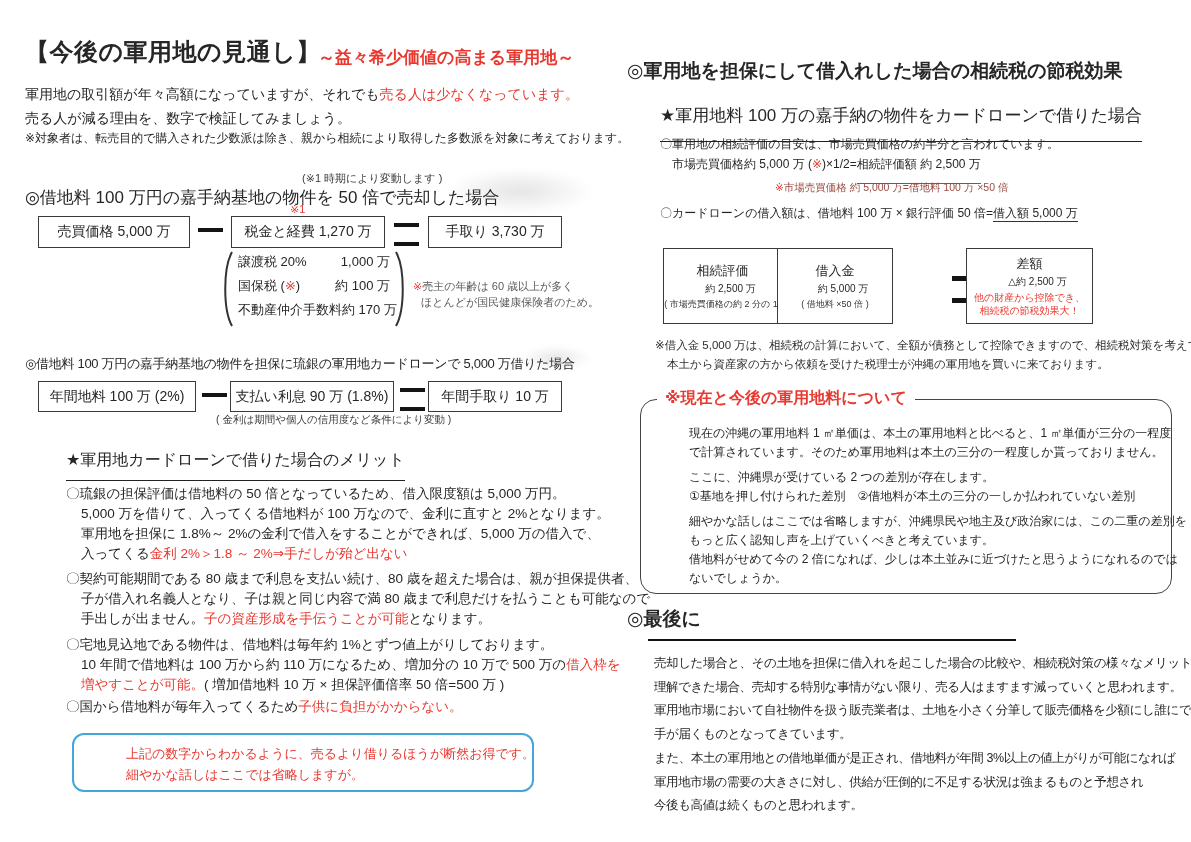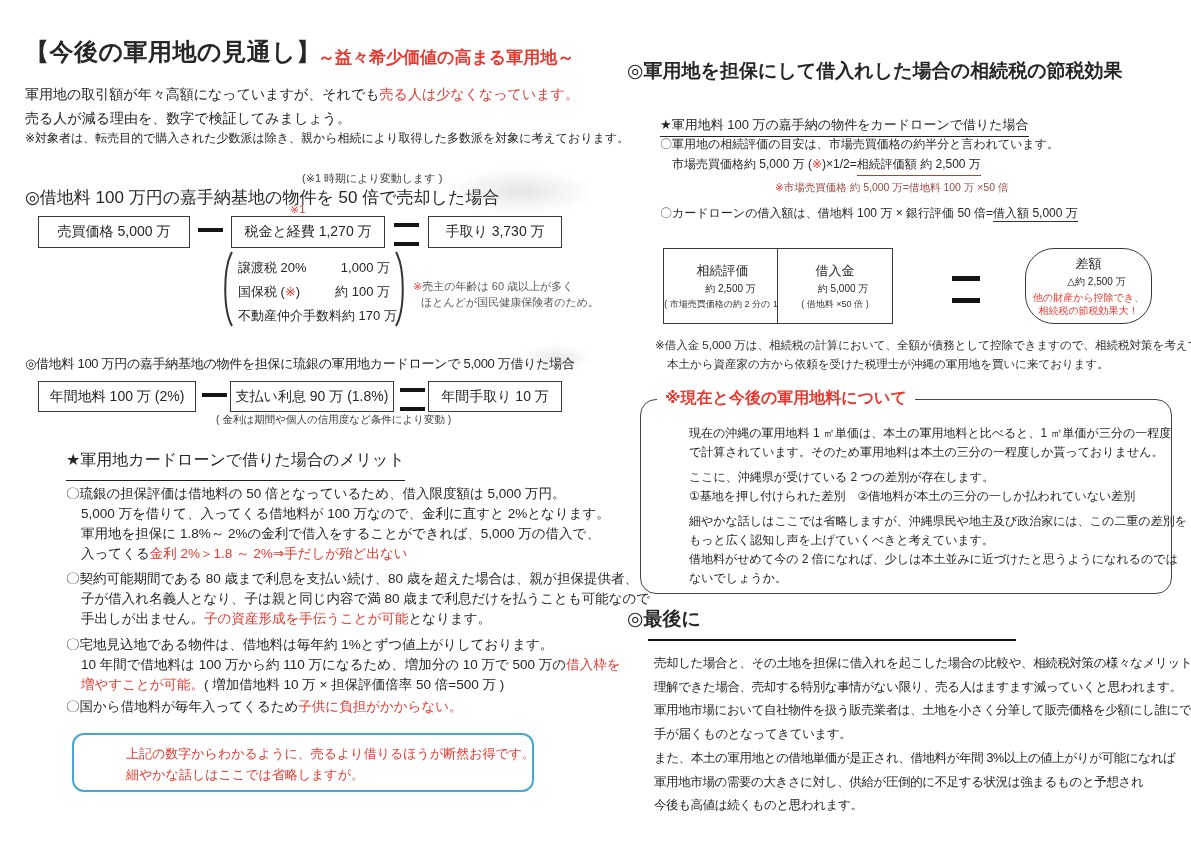--- a/index.html
+++ b/index.html
@@ -18,38 +18,38 @@
   .sec-heading{font-size:17px;font-weight:500;}
   .sec-heading2{font-size:13px;font-weight:500;letter-spacing:-0.3px;text-align:center;}
   .tiny-note{font-size:11px;color:#3a3a3a;}
 
   .fbox{border:1.5px solid var(--box-border,#3a3a3a);display:flex;align-items:center;
         justify-content:center;white-space:nowrap;background:#fff;}
   .fbox-label{font-size:14px;}
   .op-minus{background:#141414;}
   .op-eq{border-top:4px solid #141414;border-bottom:4px solid #141414;}
 
-  .breakdown{display:flex;align-items:flex-end;}
+  .breakdown{display:flex;align-items:flex-start;}
   .bk-rows{margin:0 4px;}
   .bk-row{display:flex;width:152px;justify-content:space-between;font-size:13px;line-height:24px;white-space:nowrap;}
 
   .note-small{font-size:11px;line-height:16px;color:#5a5a5a;white-space:nowrap;}
 
   .merit-heading{font-size:16px;border-bottom:1.5px solid #222;padding-bottom:9px;}
   .merit{font-size:13.5px;line-height:20px;white-space:nowrap;}
   .merit .cont{margin-left:15px;}
 
   .blue-box{border:2px solid var(--blue,#45a7d9);border-radius:12px;}
   .blue-box-inner{padding:8px 0 0 52px;font-size:13px;line-height:21px;white-space:nowrap;}
 
   .r-heading{font-size:19px;font-weight:600;}
-  .r-case{font-size:13px;border-bottom:1px solid #222;padding-bottom:2px;margin-top:12px;}
+  .r-case{font-size:17px;border-bottom:1px solid #222;padding-bottom:14px;}
   .r-body{font-size:12px;line-height:20px;white-space:nowrap;}
   .r-body .cont{margin-left:12px;}
-  .u-red{border-bottom:1.5px solid var(--dark-red-note,#9a4a42);padding-bottom:4px;}
+  .u-red{border-bottom:1.5px solid var(--dark-red-note,#9a4a42);padding-bottom:12px;}
   .u-dark{border-bottom:1.5px solid #333;padding-bottom:1px;}
   .r-note{font-size:10.5px;white-space:nowrap;}
 
   .rbox{border:1.5px solid var(--box-border,#3a3a3a);display:flex;flex-direction:column;
         align-items:center;justify-content:center;background:#fff;white-space:nowrap;}
   .rbox .l1{font-size:13px;line-height:17px;}
   .rbox .l2{font-size:10px;line-height:19px;margin-left:16px;}
   .rbox .l3{font-size:9px;line-height:13px;color:#333;}
   .rbox .lred{font-size:10px;line-height:13px;}
 
@@ -193,21 +193,21 @@
     <div class="l2">約 2,500 万</div>
     <div class="l3">( 市場売買価格の約 2 分の 1)</div>
   </div>
   <div class="abs op-minus" style="left:792px;top:282px;width:28px;height:5px;"></div>
   <div class="abs rbox" style="left:777px;top:248px;width:114px;height:74px;">
     <div class="l1">借入金</div>
     <div class="l2">約 5,000 万</div>
     <div class="l3">( 借地料 ×50 倍 )</div>
   </div>
   <div class="abs op-eq" style="left:952px;top:276px;width:28px;height:17px;border-top-width:5px;border-bottom-width:5px;"></div>
-  <div class="abs rbox" style="left:1025px;top:248px;width:125px;height:74px;border-radius:29px;">
+  <div class="abs rbox" style="left:966px;top:248px;width:125px;height:74px;">
     <div class="l1">差額</div>
     <div class="l2">△約 2,500 万</div>
     <div class="lred red">他の財産から控除でき、</div>
     <div class="lred red">相続税の節税効果大！</div>
   </div>
 
   <div class="abs ded-note" style="left:655px;top:336px;">
     <div>※借入金 5,000 万は、相続税の計算において、全額が債務として控除できますので、相続税対策を考えて</div>
     <div class="cont">本土から資産家の方から依頼を受けた税理士が沖縄の軍用地を買いに来ております。</div>
   </div>

